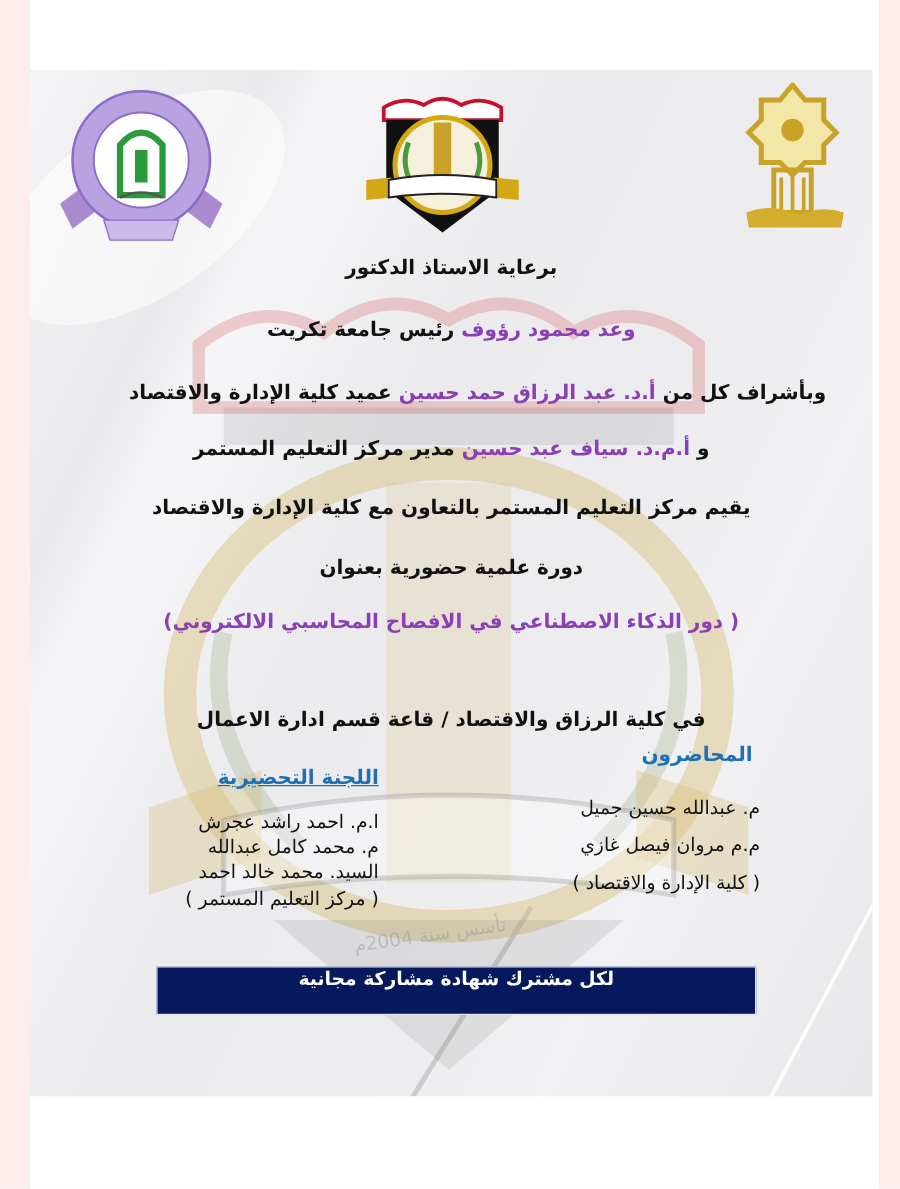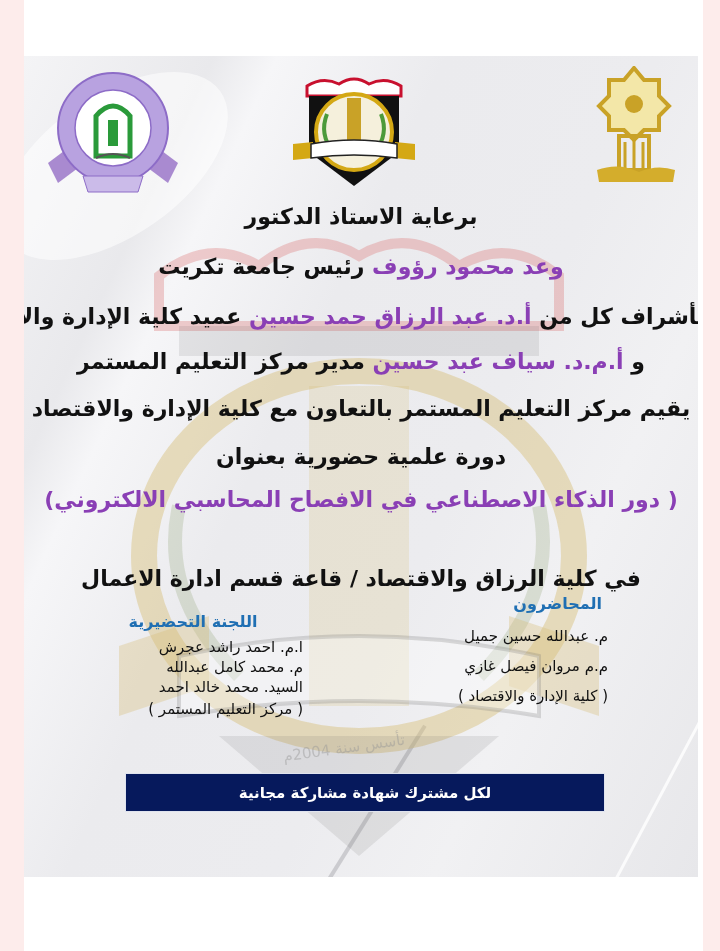--- a/index.html
+++ b/index.html
@@ -30,48 +30,48 @@
   }
   .logos { position:absolute; left:0; top:0; width:674px; height:140px; }
   .logo { position:absolute; }
   .logo-admin { left:14px; top:12px; width:150px; height:130px; }
   .logo-center { left:265px; top:18px; width:130px; height:115px; }
   .logo-tikrit { left:565px; top:10px; width:90px; height:120px; }
 
   .content { position:absolute; left:0; top:0; width:674px; height:821px; direction:rtl; text-align:center; }
   .line {
     position:absolute; left:0; width:674px; text-align:center;
-    font-weight:bold; color:#111; font-size:22px; white-space:nowrap;
+    font-weight:bold; color:#111; font-size:16px; white-space:nowrap;
   }
   .purple { color:#8a3fb5; }
   .l1 { top:148px; }
   .l2 { top:198px; }
   .l3 { top:248px;padding-left:21px; }
   .l4 { top:293px; }
   .l5 { top:340px; }
   .l6 { top:388px; }
   .l7 { top:431px; color:#8a3fb5; }
   .l8 { top:468px; font-weight:normal; font-size:17px; }
   .l9 { top:510px; }
 
   .col { position:absolute; direction:rtl; text-align:right; font-size:15px; color:#111; }
   .col .head { color:#1f6fb3; font-weight:bold; font-size:16px; margin-bottom:4px; }
   .lecturers { right:90px; top:538px; width:220px; }
   .committee { right:395px; top:556px; width:220px; }
-  .lecturers .head { margin-bottom:14px; padding-right:6px; }
-  .committee .head { text-align:center; margin-bottom:6px; padding-right:0; }
+  .lecturers .head { margin-bottom:24px; padding-right:6px; }
+  .committee .head { text-align:right; margin-bottom:16px; padding-right:0;text-decoration:underline; }
   .lecturers .row { margin-bottom:12px; }
   .committee .row { line-height:20px; }
   .committee .row.org { margin-top:2px; }
 
   .banner {
     position:absolute; left:101px; top:717px; width:478px; height:37px;
     background:#06195c; border:1px solid #dfe3ee;
     color:#ffffff; font-weight:bold; font-size:15px;
-    display:flex; align-items:center; justify-content:center; direction:rtl;
+    display:flex; justify-content:center; direction:rtl;
   }
   .foundation {
     position:absolute; left:220px; top:683px; width:200px; text-align:center;
     font-size:15px; color:rgba(150,150,150,0.45); direction:rtl; transform:rotate(-8deg);
   }
 </style>
 </head>
 <body>
 
 <div class="sheet"></div>

